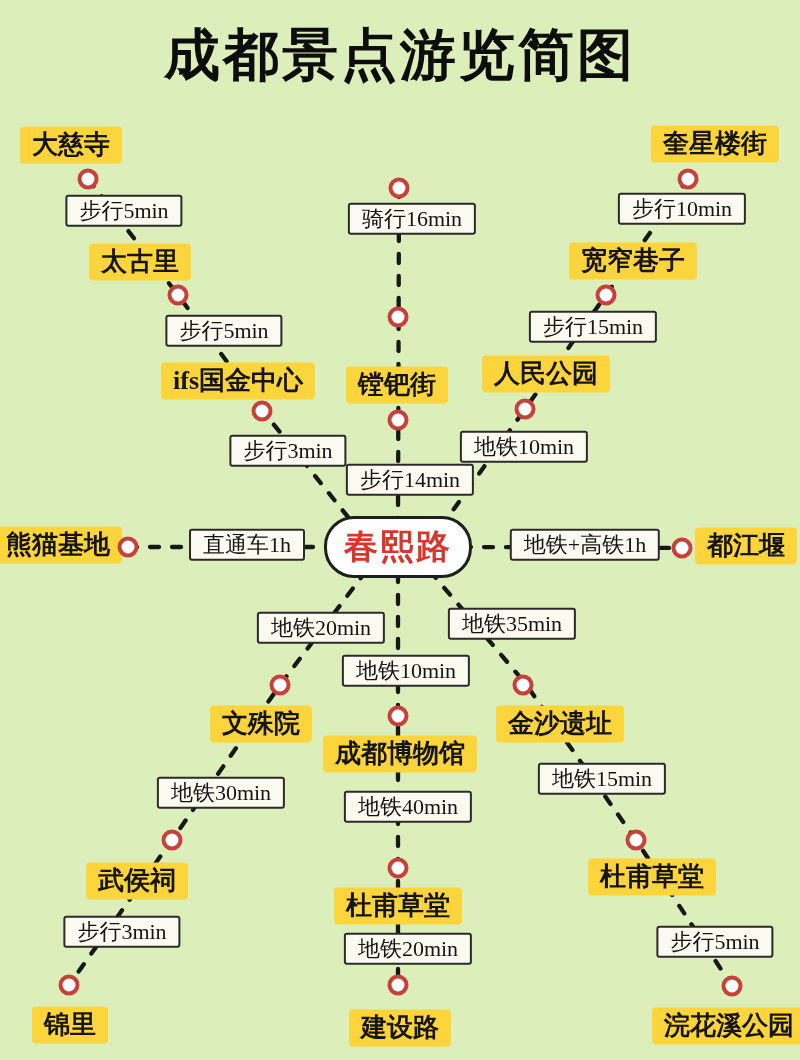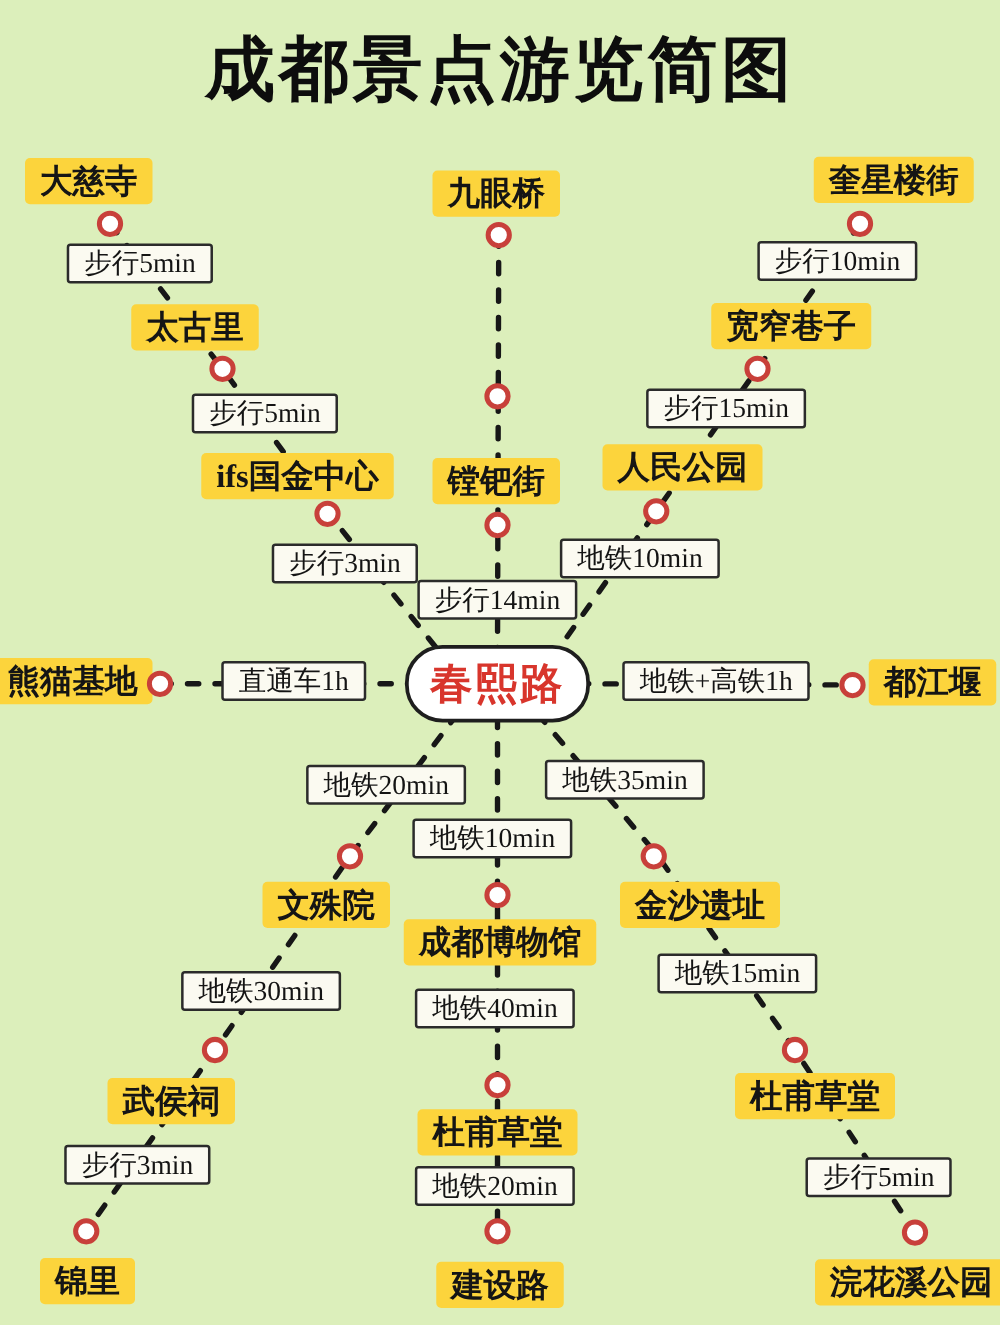--- a/index.html
+++ b/index.html
@@ -28,21 +28,21 @@
     font-size:26px;font-weight:700;line-height:1.2;
     padding:3px 12px;border-radius:4px;white-space:nowrap;
     z-index:3;color:#151515;
   }
   .time{
     position:absolute;transform:translate(-50%,-50%);
     background:var(--time-bg,#fbfaf1);
     border:2px solid #2b2b2b;border-radius:3px;
     font-size:22px;font-weight:500;line-height:1.2;
     padding:1px 12px;white-space:nowrap;
-    z-index:2;color:#141414;
+    z-index:2;color:#141414;margin-left:12px;
   }
   .dot{
     position:absolute;transform:translate(-50%,-50%);
     width:13px;height:13px;border-radius:50%;
     background:#ffffff;border:4.5px solid var(--dot-ring,#c8403a);
     z-index:4;
   }
   .hub{
     position:absolute;left:398px;top:547px;
     transform:translate(-50%,-50%);
@@ -67,29 +67,29 @@
     <polyline points="366,571 280,685 172,840 69,985"></polyline>
     <polyline points="398,573 398,985"></polyline>
     <polyline points="430,571 525,683 636,840 732,986"></polyline>
   </svg>
 
   <div class="hub">春熙路</div>
 
   <div class="stop" style="left:71px;top:145px">大慈寺</div>
   <div class="dot" style="left:88px;top:179px"></div>
   <div class="time" style="left:112px;top:211px">步行5min</div>
-  <div class="stop" style="left:156px;top:262px">太古里</div>
+  <div class="stop" style="left:140px;top:262px">太古里</div>
   <div class="dot" style="left:178px;top:295px"></div>
   <div class="time" style="left:212px;top:331px">步行5min</div>
   <div class="stop" style="left:238px;top:381px">ifs国金中心</div>
   <div class="dot" style="left:262px;top:411px"></div>
   <div class="time" style="left:276px;top:451px">步行3min</div>
 
-  <div class="stop" style="left:397px;top:155px">九眼桥</div>
   <div class="dot" style="left:399px;top:188px"></div>
+  <div class="time" style="left:400px;top:219px">骑行16min</div>
   <div class="dot" style="left:398px;top:317px"></div>
   <div class="stop" style="left:397px;top:385px">镗钯街</div>
   <div class="dot" style="left:398px;top:420px"></div>
   <div class="time" style="left:398px;top:480px">步行14min</div>
 
   <div class="stop" style="left:715px;top:144px">奎星楼街</div>
   <div class="dot" style="left:688px;top:179px"></div>
   <div class="time" style="left:670px;top:209px">步行10min</div>
   <div class="stop" style="left:633px;top:261px">宽窄巷子</div>
   <div class="dot" style="left:606px;top:295px"></div>

